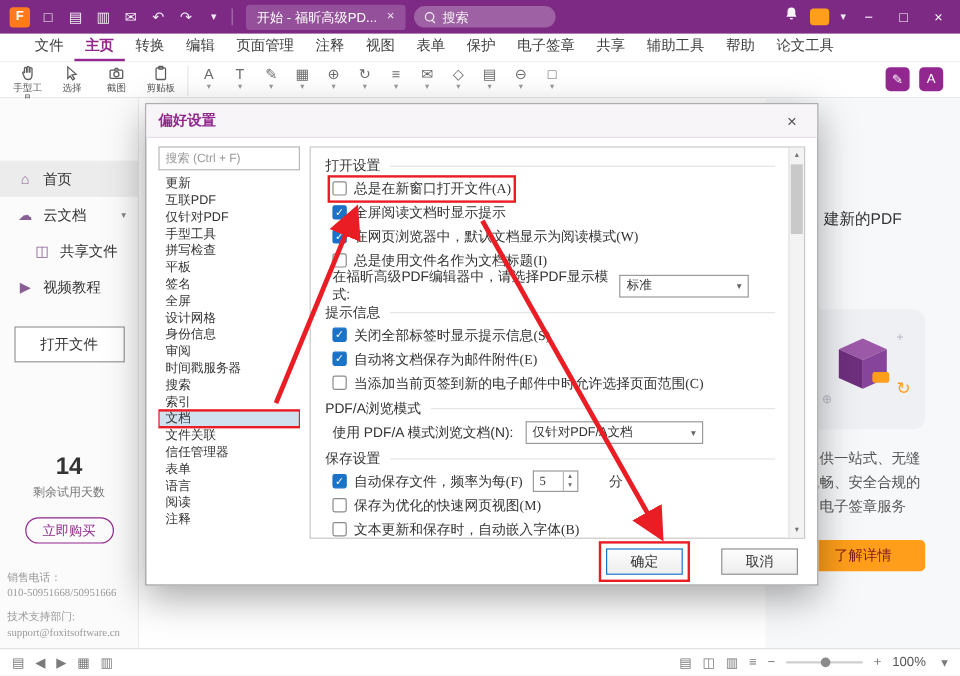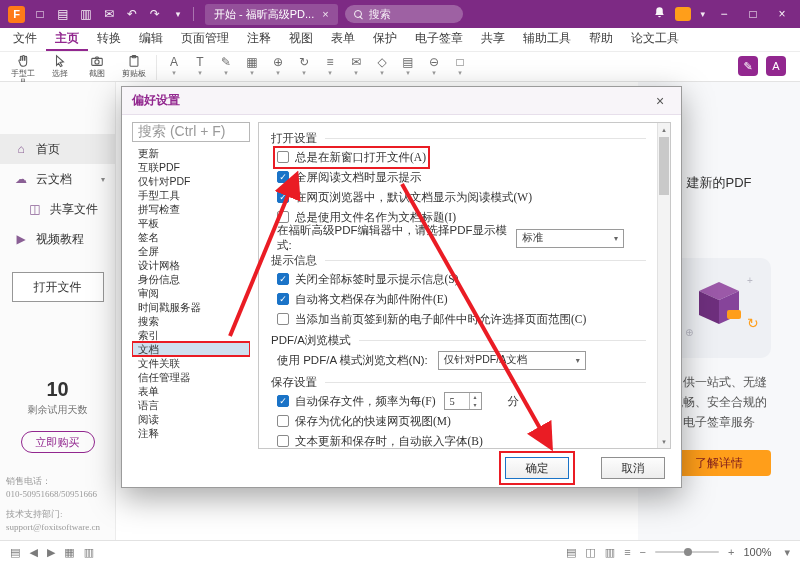--- a/index.html
+++ b/index.html
@@ -25,21 +25,21 @@
   .mag::after { content:""; position:absolute; left:6px; top:6px; width:4px; height:1.4px;
     background:rgba(255,255,255,.9); transform:rotate(45deg); transform-origin:0 0; }
   .tb-right { margin-left:auto; display:flex; align-items:center; gap:9px; }
   .bell svg { width:13px; height:13px; fill:#fff; opacity:.95; }
   .avatar { width:16px; height:14px; background:#ff9e1a; border-radius:3px; }
   .tb-caret { font-size:9px; opacity:.9; }
   .winbtn { width:20px; text-align:center; font-size:12px; opacity:.95; }
 
   
   .menubar { position:absolute; top:28px; left:0; right:0; height:24px; background:#fff;
-    border-bottom:1px solid #ededed; display:flex; align-items:stretch; padding-left:4px; font-size:12px; }
+    border-bottom:1px solid #ededed; display:flex; align-items:stretch; padding-left:20px; font-size:12px; }
   .menu-item { display:flex; align-items:center; padding:0 9px; color:#3d3d3d; border-bottom:2px solid transparent; }
   .menu-item.active { color:#92278f; font-weight:bold; border-bottom-color:#92278f; }
 
   
   .toolbar { position:absolute; top:52px; left:0; right:0; height:30px; background:#fff;
     border-bottom:1px solid #e3e3e3; display:flex; align-items:flex-start; gap:7px; padding:2px 8px 0; }
   .tool-group { display:flex; flex-direction:column; align-items:center; width:30px; }
   .tool-group svg { width:14px; height:14px; fill:none; stroke:#5a5a5a; stroke-width:1.2; }
   .tool-label { font-size:8px; color:#555; text-align:center; line-height:9px; margin-top:1px; }
   .tb-sep { width:1px; height:25px; background:#e8e8e8; margin-top:1px; }
@@ -92,21 +92,21 @@
 
   
   .dialog { position:absolute; left:121px; top:86px; width:561px; height:402px; background:#fff;
     border:1px solid #9b9b9b; box-shadow:0 10px 30px rgba(0,0,0,.35); display:flex; flex-direction:column; z-index:5; }
   .dlg-titlebar { height:28px; background:#f8f5f9; border-bottom:1px solid #e7dfeb;
     display:flex; align-items:center; padding:0 10px; }
   .dlg-title { font-size:12px; font-weight:bold; color:#92278f; }
   .dlg-close { margin-left:auto; font-size:14px; color:#555; width:22px; text-align:center; }
   .dlg-body { flex:1; display:flex; gap:8px; padding:7px 10px 0; min-height:0; }
   .dlg-left { width:118px; display:flex; flex-direction:column; }
-  .dlg-search { height:20px; border:1px solid #b7b7b7; font-size:14px; color:#9a9a9a;
+  .dlg-search { height:20px; border:1px solid #b7b7b7; font-size:10px; color:#9a9a9a;
     display:flex; align-items:center; padding:0 5px; }
   .pref-list { margin-top:4px; flex:1; overflow:hidden; }
   .pref-item { height:14px; line-height:14px; font-size:10.5px; color:#333; padding-left:6px; }
   .pref-item.selected { background:#cfe0ef; }
   .pref-item.red-ann { outline:2px solid #ea1c24; outline-offset:-1px; }
   .dlg-right { flex:1; border:1px solid #c8c8c8; position:relative; padding:4px 24px 4px 12px; overflow:hidden; }
   .dlg-scroll { position:absolute; top:0; right:0; bottom:0; width:13px; background:#f3f3f3; border-left:1px solid #e1e1e1; }
   .scr-btn { height:13px; font-size:7px; color:#777; text-align:center; line-height:13px; }
   .scr-btn.down { position:absolute; bottom:0; left:0; right:0; }
   .scr-thumb { position:absolute; top:14px; left:1px; right:1px; height:58px; background:#c9c9c9; }
@@ -328,21 +328,21 @@
         </div>
 
         <div class="sb-item">
           <span class="sb-ico">▶</span>
           <span>视频教程</span>
 
         </div>
       </div>
     <div class="open-file-btn">打开文件</div>
     <div class="trial">
-      <div class="trial-days">10</div>
+      <div class="trial-days">14</div>
       <div class="trial-label">剩余试用天数</div>
       <div class="buy-btn">立即购买</div>
     </div>
     <div class="contact">
       <div>销售电话：</div>
       <div>010-50951668/50951666</div>
       <div class="grp">技术支持部门:</div>
       <div>support@foxitsoftware.cn</div>
     </div>
   </aside>

